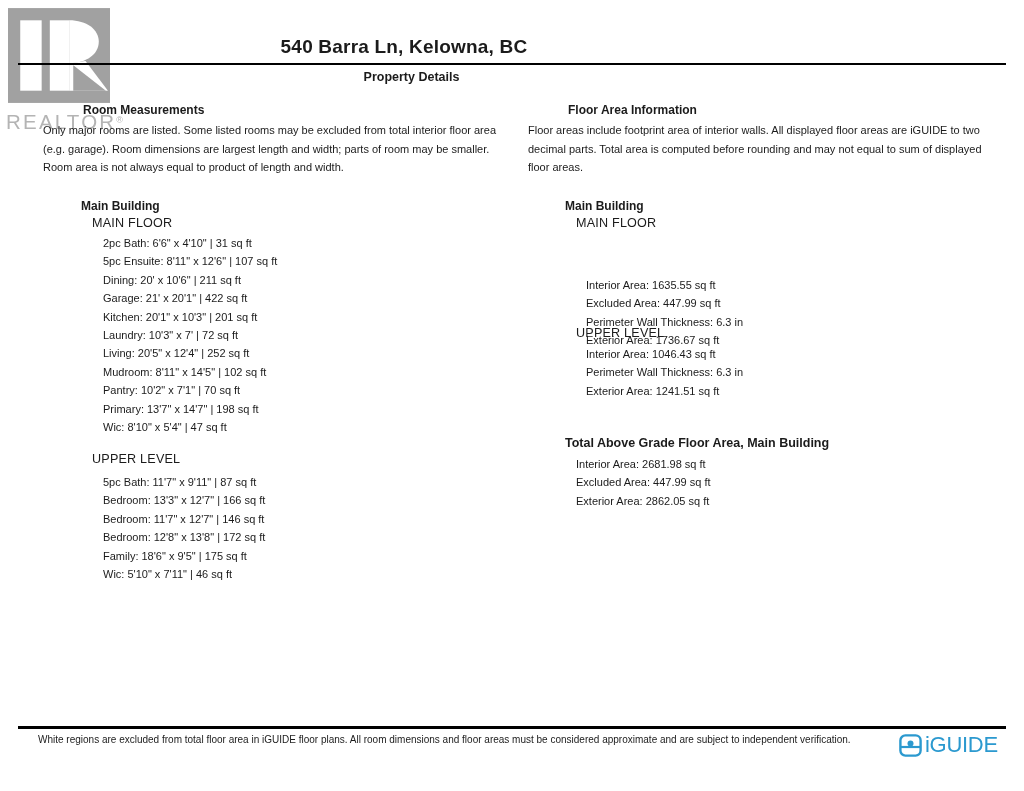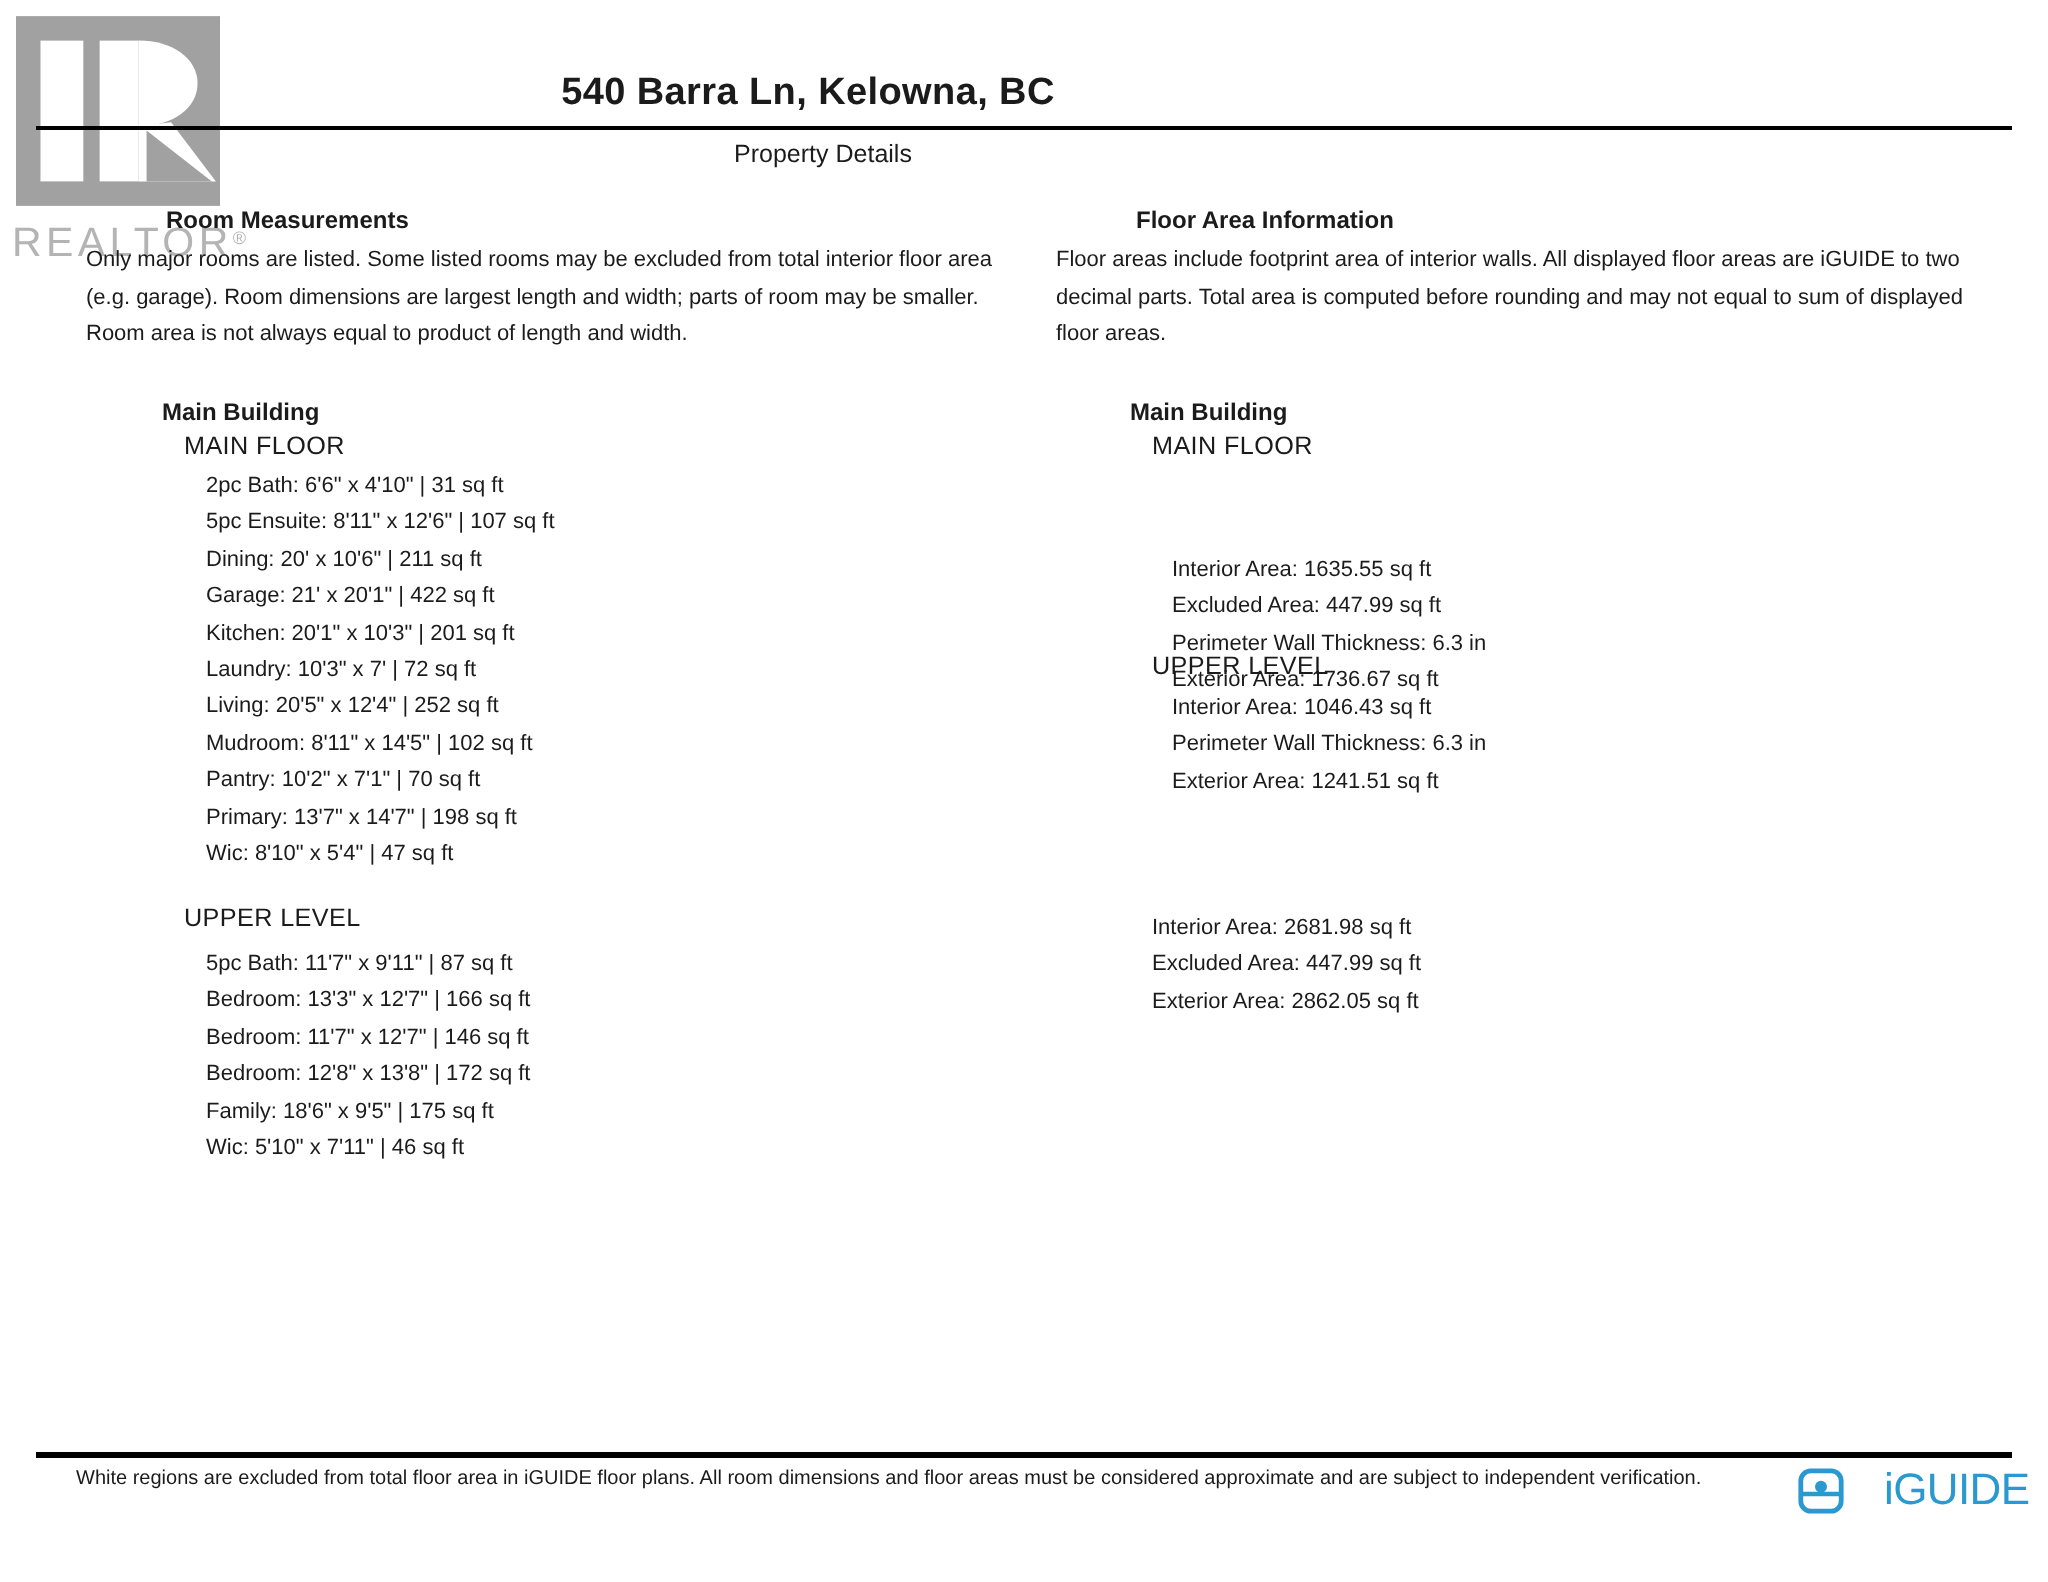--- a/index.html
+++ b/index.html
@@ -5,36 +5,36 @@
   html,body{margin:0;padding:0;background:#ffffff;}
   #page{
     position:relative;width:1024px;height:791px;background:#ffffff;
     font-family:"Liberation Sans",sans-serif;color:#1b1b1b;overflow:hidden;
   }
   .abs{position:absolute;}
   
   .title{top:36px;left:0;width:808px;text-align:center;font-size:19px;font-weight:bold;letter-spacing:.2px;z-index:5;}
   .rule{left:18px;width:988px;height:2px;background:#000;z-index:4;}
   .rule.hdr{top:63px;}
-  .subtitle{top:70px;left:0;width:823px;text-align:center;font-size:12.5px;font-weight:normal;z-index:5;}
+  .subtitle{top:70px;left:0;width:823px;text-align:center;font-size:12.5px;font-weight:bold;z-index:5;}
   
   .realtor{top:8px;left:8px;z-index:1;}
   .realtor-word{position:absolute;top:102px;left:-2px;font-size:20.5px;color:#b4b4b4;letter-spacing:2.2px;white-space:nowrap;}
   .realtor-word .reg{font-size:9px;vertical-align:6px;letter-spacing:0;}
   
   .sec-head{font-size:12px;font-weight:bold;z-index:5;padding-left:40px;}
   .desc{font-size:11px;line-height:18.5px;z-index:5;}
   .bld-head{font-size:12px;font-weight:bold;z-index:5;}
   .floor-label{font-size:12.6px;letter-spacing:.2px;z-index:5;}
   .list{font-size:11px;line-height:18.4px;z-index:5;}
   .total-head{font-size:12.5px;font-weight:bold;z-index:5;}
   
   .rule.ftr{top:726px;height:3px;}
   .disclaimer{top:734px;left:38px;font-size:10px;z-index:5;}
-  .iguide{top:732px;left:899px;display:flex;align-items:center;gap:20px;z-index:5;}
+  .iguide{top:732px;left:899px;display:flex;align-items:center;gap:3px;z-index:5;}
   .iguide-word{font-size:22px;letter-spacing:-.3px;font-weight:500;}
 </style>
 </head>
 <body>
 
 <div id="page">
 
   <div class="abs realtor">
     <svg width="102" height="95" viewBox="0 0 100 93">
       <rect x="0" y="0" width="100" height="93" fill="#a1a1a1"></rect>
@@ -100,20 +100,21 @@
     <div>Exterior Area: 1736.67 sq ft</div>
   </div>
 
   <div class="abs floor-label" style="top:326px;left:576px;">UPPER LEVEL</div>
   <div class="abs list" style="top:345px;left:586px;">
     <div>Interior Area: 1046.43 sq ft</div>
     <div>Perimeter Wall Thickness: 6.3 in</div>
     <div>Exterior Area: 1241.51 sq ft</div>
   </div>
 
+  <div class="abs total-head" style="top:436px;left:565px;">Total Above Grade Floor Area, Main Building</div>
   <div class="abs list" style="top:455px;left:576px;">
     <div>Interior Area: 2681.98 sq ft</div>
     <div>Excluded Area: 447.99 sq ft</div>
     <div>Exterior Area: 2862.05 sq ft</div>
   </div>
 
   <div class="abs rule ftr"></div>
   <div class="abs disclaimer">White regions are excluded from total floor area in iGUIDE floor plans. All room dimensions and floor areas must be considered approximate and are subject to independent verification.</div>
   <div class="abs iguide">
     <svg width="23" height="23" viewBox="0 0 23 23">

